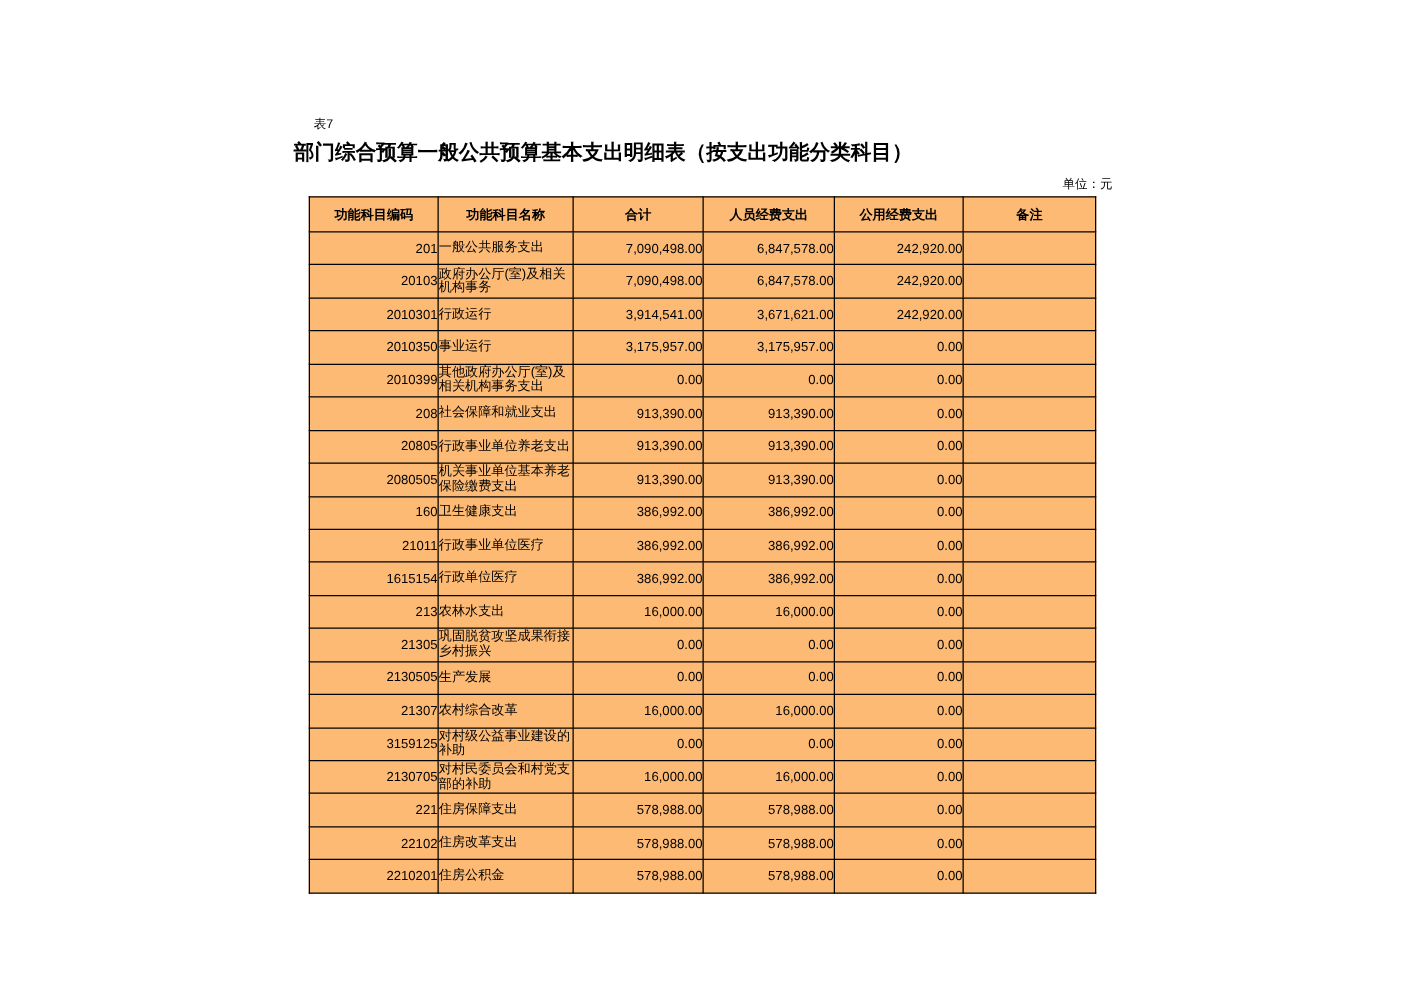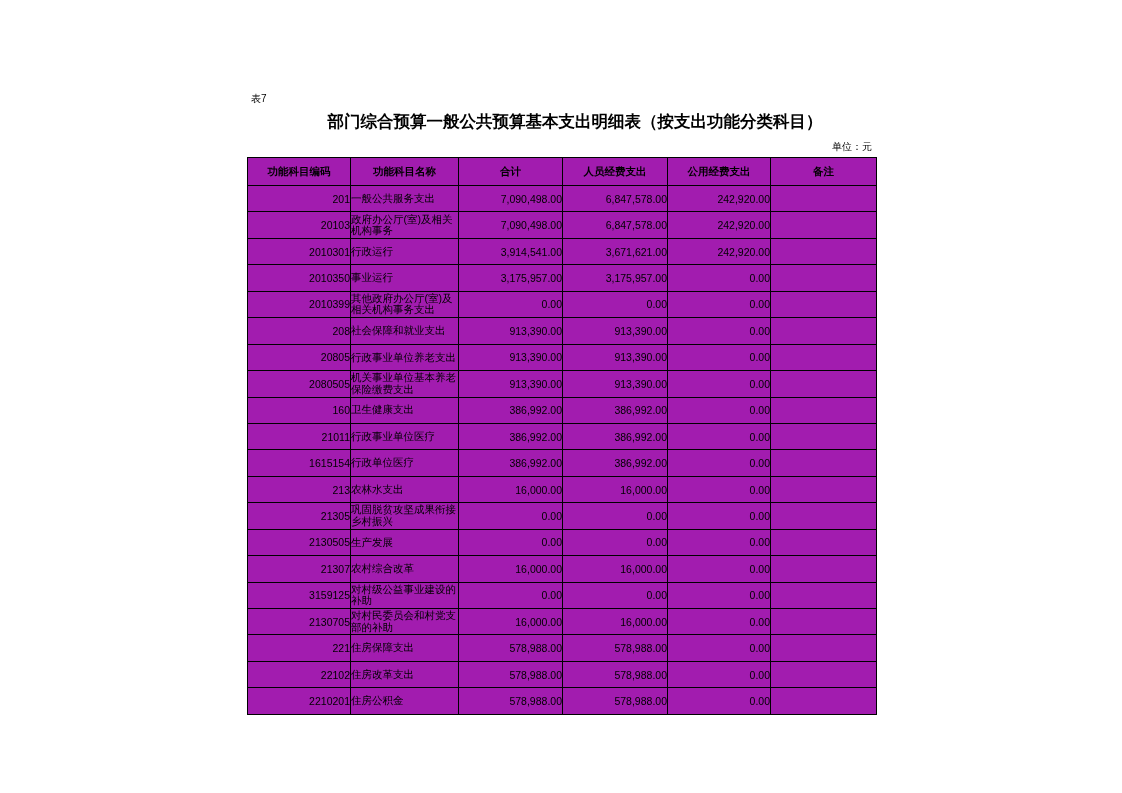--- a/index.html
+++ b/index.html
@@ -16,43 +16,42 @@
     overflow: hidden;
   }
   .table-label {
     position: absolute;
     left: 251px;
     top: 92px;
     font-size: 10px;
   }
   .doc-title {
     position: absolute;
-    left: 260px;
+    left: 235px;
     top: 111px;
     width: 630px;
-    text-align: center;
     font-size: 16.5px;
     font-weight: bold;
     white-space: nowrap;
   }
   .unit-note {
     position: absolute;
-    left: 243px;
+    left: 261px;
     top: 140px;
     width: 629px;
     text-align: right;
     font-size: 10px;
   }
   table.budget {
     position: absolute;
     left: 247px;
     top: 157px;
     border-collapse: collapse;
     table-layout: fixed;
-    background: #a21caf;
+    background: #fdba74;
   }
   table.budget th,
   table.budget td {
     border: 1.5px solid #000000;
     padding: 0;
     overflow: hidden;
   }
   table.budget th {
     font-size: 10.5px;
     font-weight: bold;

